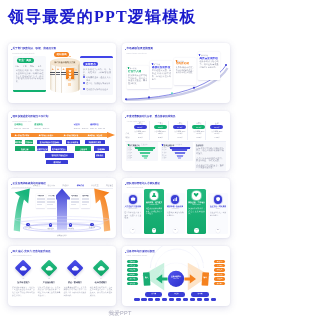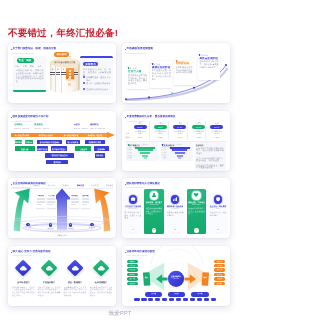--- a/index.html
+++ b/index.html
@@ -160,21 +160,21 @@
   .s8bp{position:absolute;top:46.4px;width:17.4px;height:4.3px;border-radius:2.2px;background:#3a3ed6;
         color:#fff;font-size:1.6px;line-height:4.3px;text-align:center;white-space:nowrap;}
   .s8sp{position:absolute;left:12.2px;top:52.2px;width:82px;display:flex;justify-content:space-between;}
   .s8sp i{width:5.4px;height:2.5px;border-radius:1.3px;background:#3a3ed6;display:block;}
 </style>
 </head>
 <body>
 
 <div class="page">
   <div class="header">
-    <div class="subtitle">不要错过，年终汇报必备!</div>
+    <div class="title">领导最爱的PPT逻辑模板</div>
   </div>
   <div class="grid">
     <div class="card" style="left:8px;top:1px">
       <div class="sl s1">
         <div class="sh" style="left:4.5px;top:5.4px">关于部门职责划分、职能、流程的方案</div>
         <div class="ssub" style="left:4.5px;top:8.6px">Department responsibility</div>
         <div class="dot" style="left:2.6px;top:6.4px;width:1.1px;height:1.1px;background:#4a4cd0"></div>
 
         <div class="panel" style="left:5px;top:13px;width:33px;height:36px"></div>
         <div class="bar" style="left:5px;top:47px;width:33px;height:2px;background:#12b070;border-radius:0 0 1.5px 1.5px"></div>

